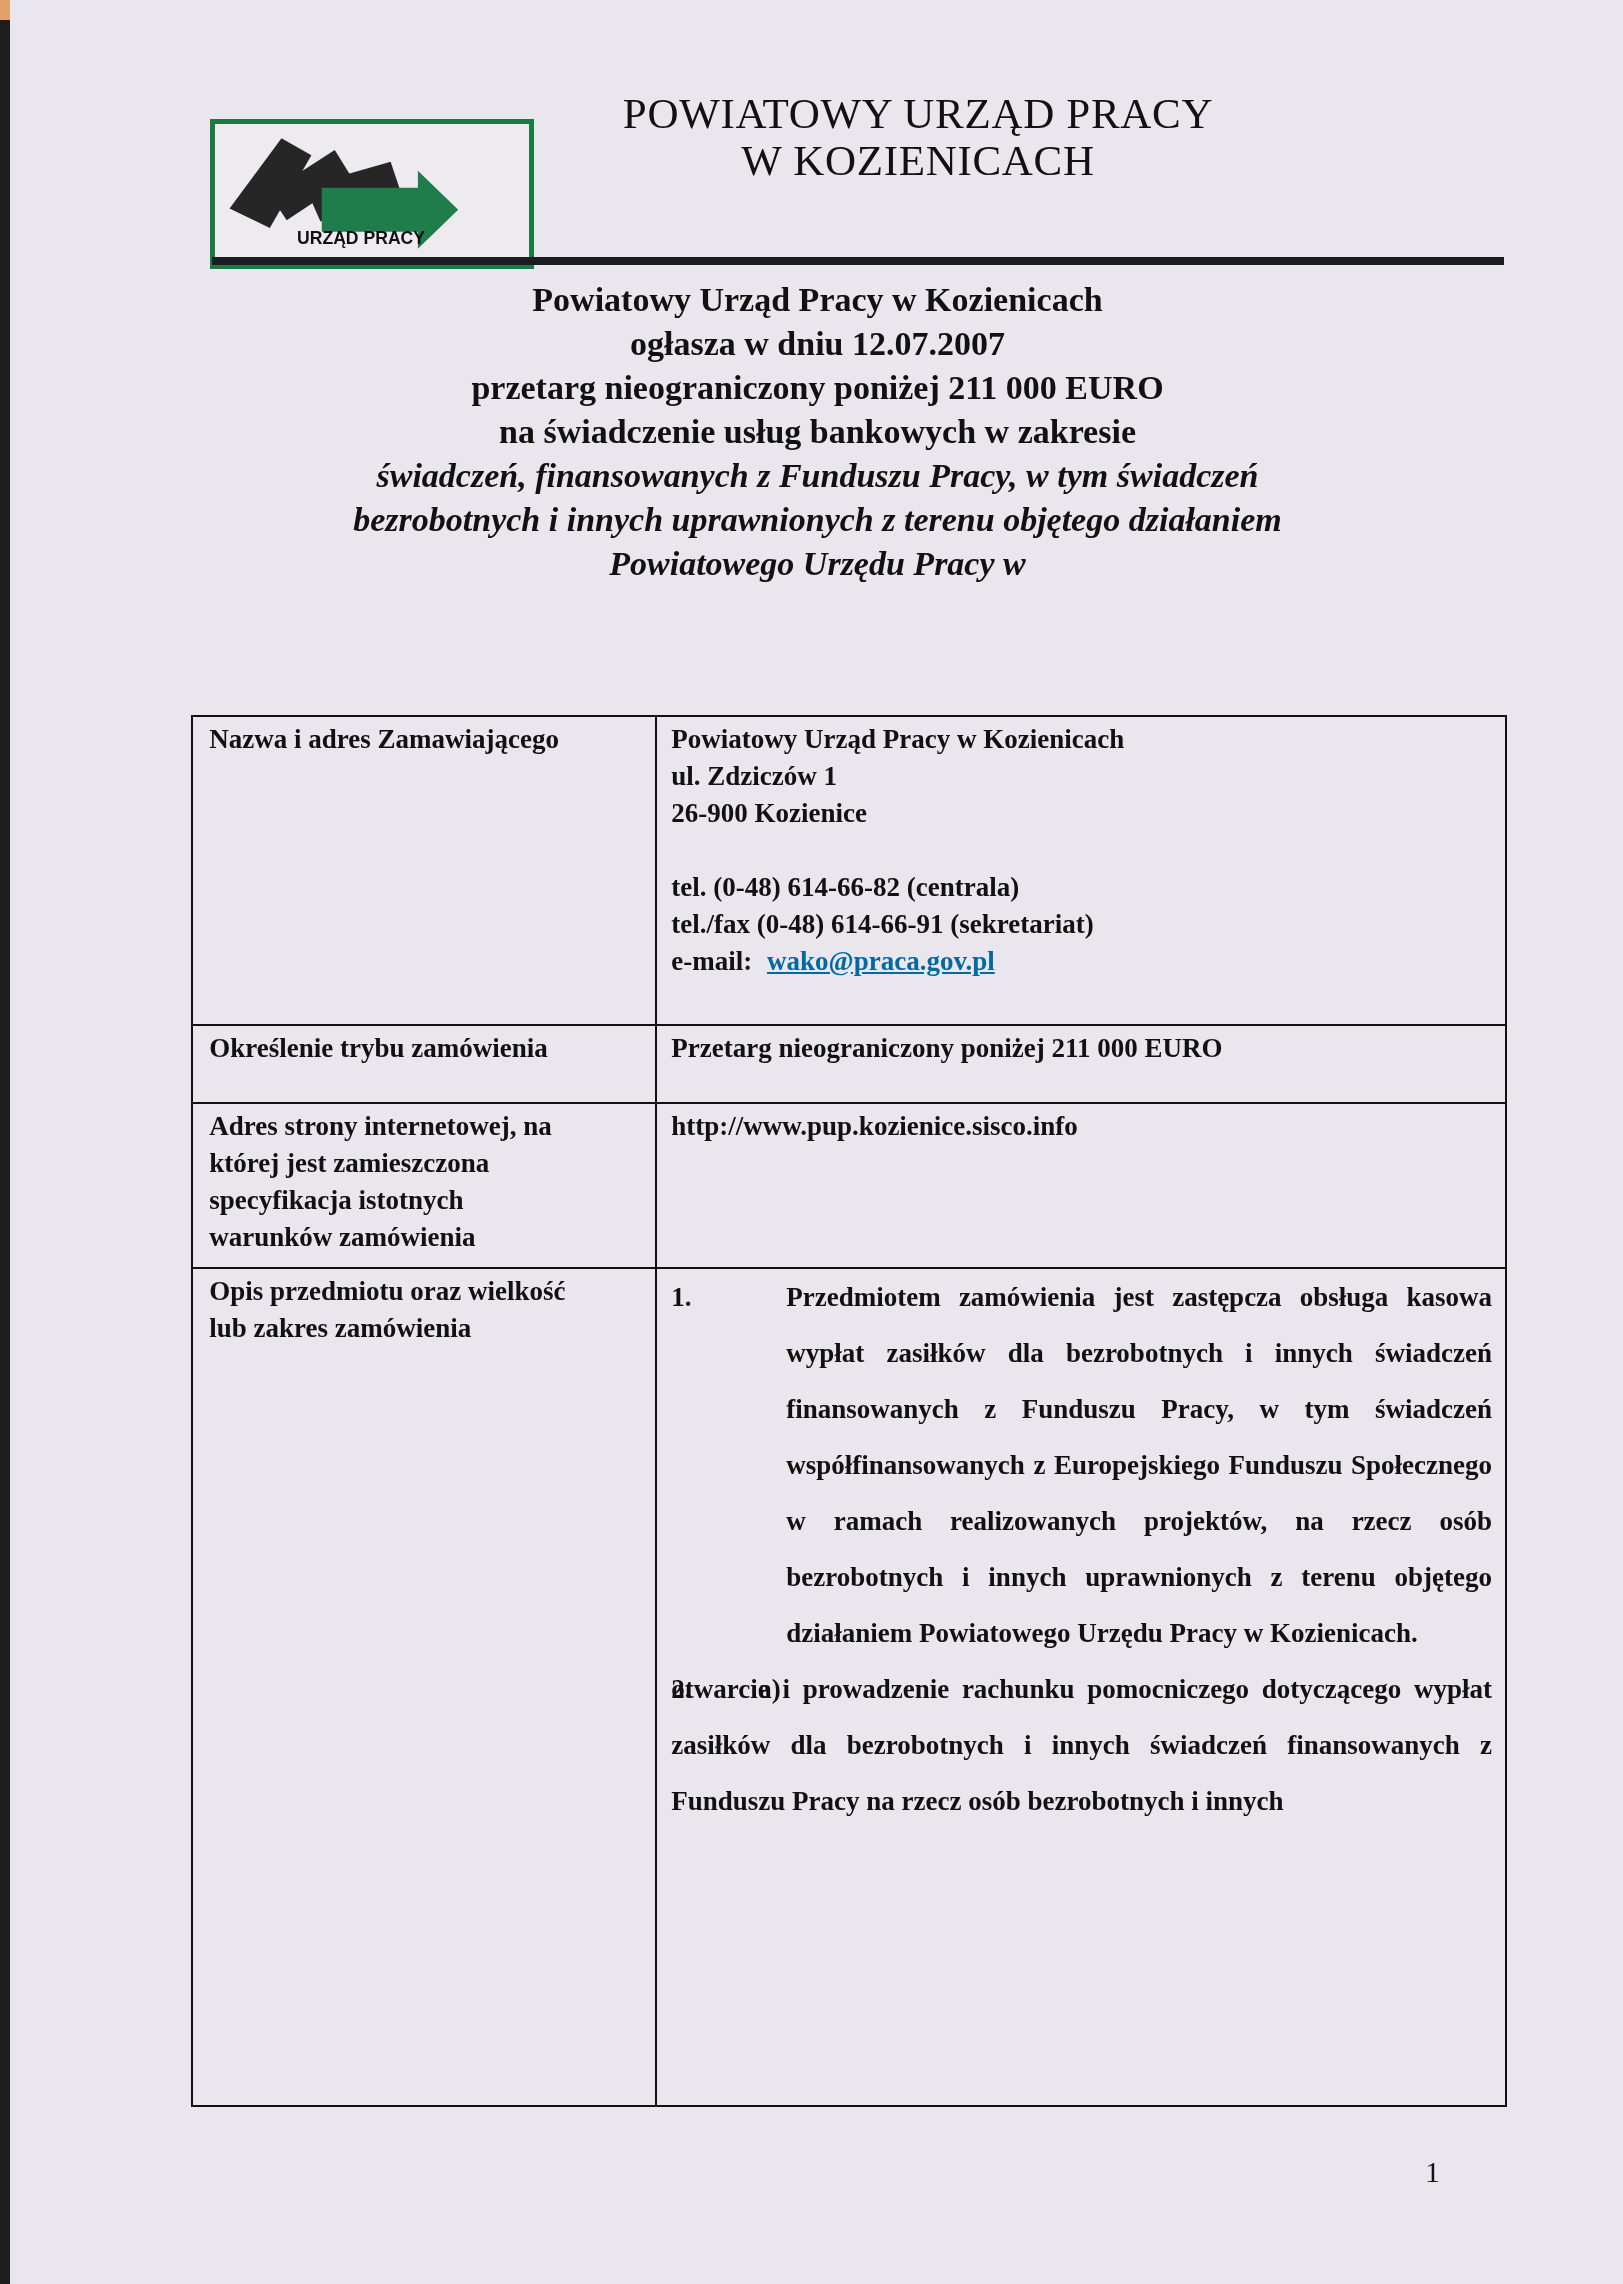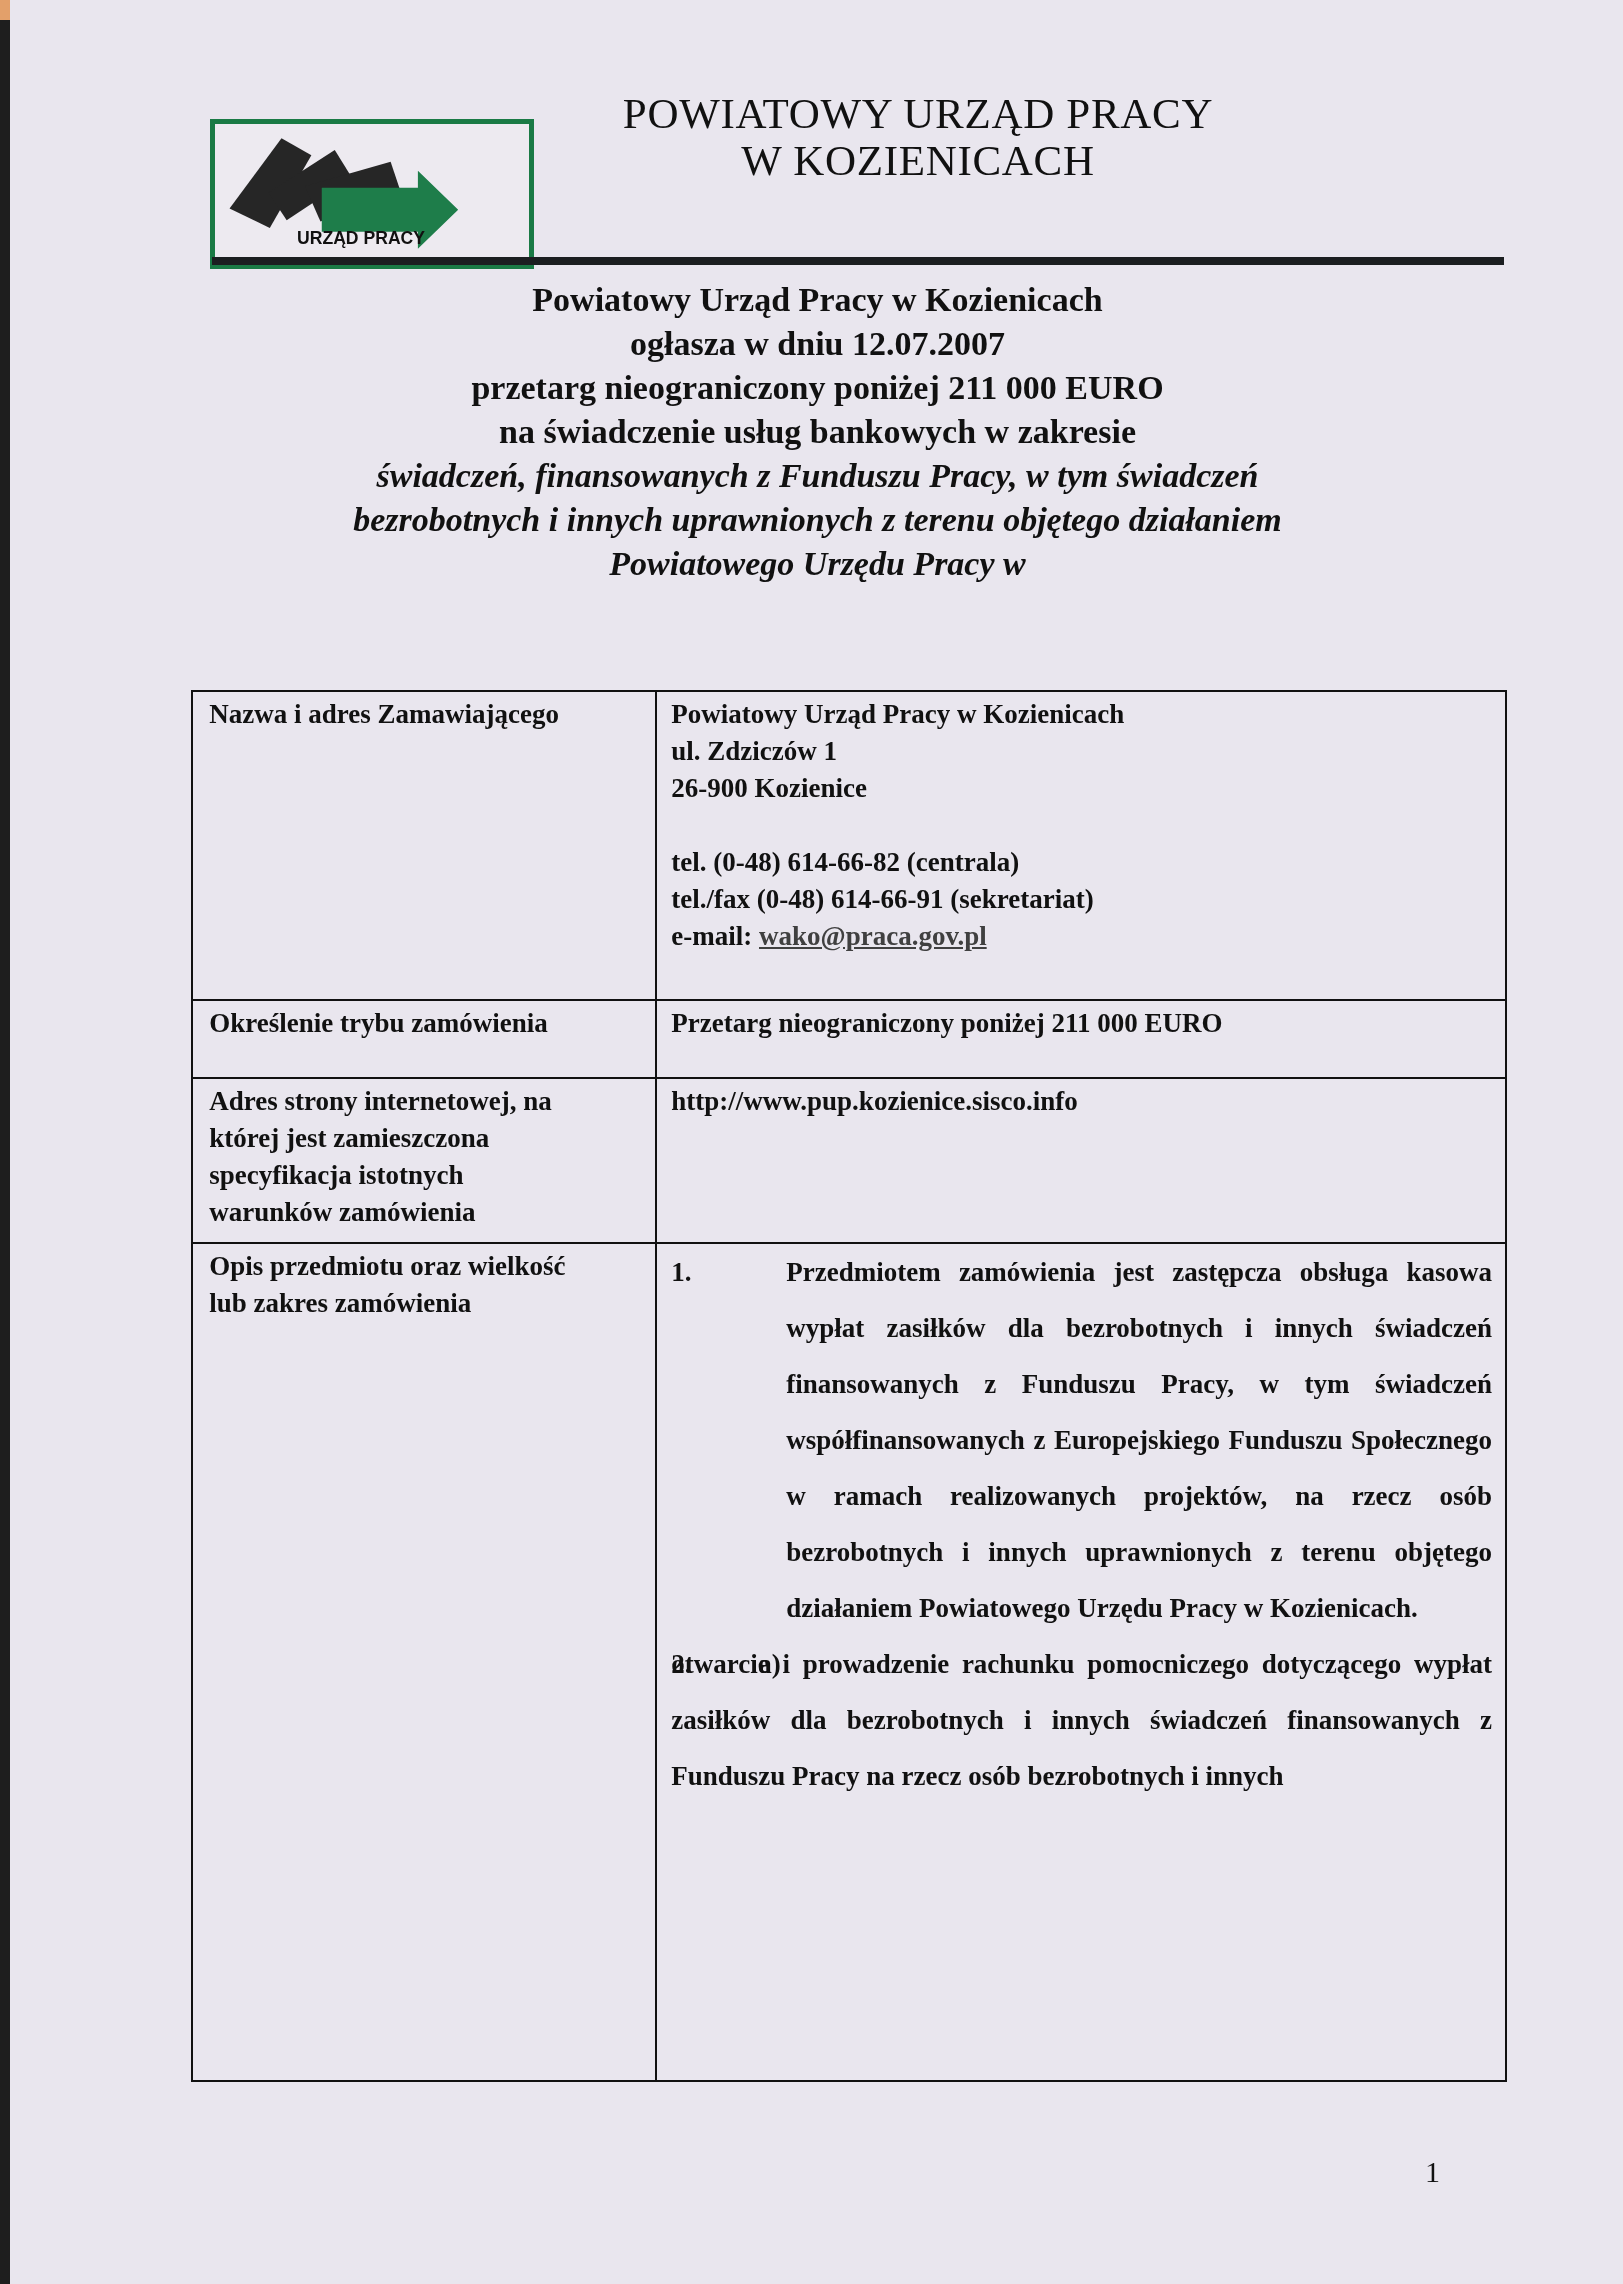--- a/index.html
+++ b/index.html
@@ -30,29 +30,29 @@
     }
     .rule {
       position: absolute; left: 212px; top: 257px; width: 1292px; height: 7.8px; background: #1b1e20;
     }
     .announce {
       position: absolute; left: 189px; top: 278px; width: 1257px; text-align: center;
       font-weight: bold; font-size: 34px; line-height: 44px;
     }
     .announce .it { font-style: italic; }
     .tbl {
-      position: absolute; left: 191px; top: 690px; width: 1316px; height: 1392px;
+      position: absolute; left: 191px; top: 715px; width: 1316px; height: 1392px;
       box-sizing: border-box; border: 2px solid #111;
     }
     .row { position: absolute; left: 0; width: 100%; box-sizing: border-box; }
     .row + .row { border-top: 2px solid #111; }
     .c1 { position: absolute; left: 0; top: 0; width: 464px; height: 100%; box-sizing: border-box; border-right: 2px solid #111; padding: 3.9px 0 0 16.3px; }
     .c2 { position: absolute; left: 464px; top: 0; right: 0; height: 100%; box-sizing: border-box; padding: 3.9px 13px 0 14.3px; }
     .cell-text { font-weight: bold; font-size: 27px; line-height: 37px; white-space: pre-line; }
-    .email { color: #404040; text-decoration: underline; }
+    .email { color: #0369a1; text-decoration: underline; margin-left: 8px; }
     .list-item { position: relative; font-weight: bold; font-size: 27px; line-height: 56px; }
     .num { position: absolute; left: 0; top: 0; }
     .body-text { margin-left: 115px; text-align: justify; text-align-last: left; }
     .sub-item { position: relative; }
     .sub-num { position: absolute; left: 87px; top: 0; }
     .sub-text { text-align: justify; }
     .page-num {
       position: absolute; left: 1425px; top: 2155px; font-size: 30px;
     }
   </style>

